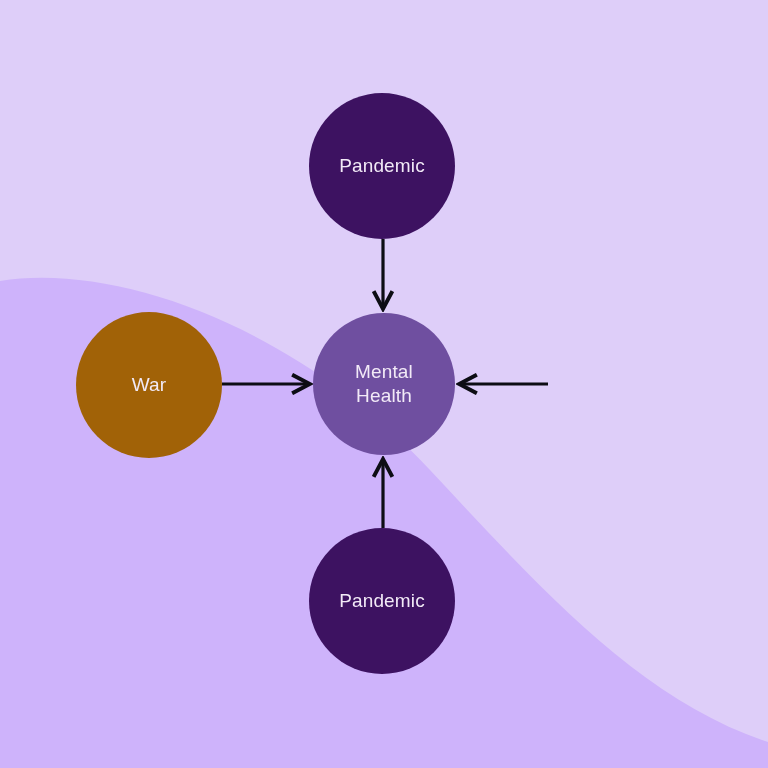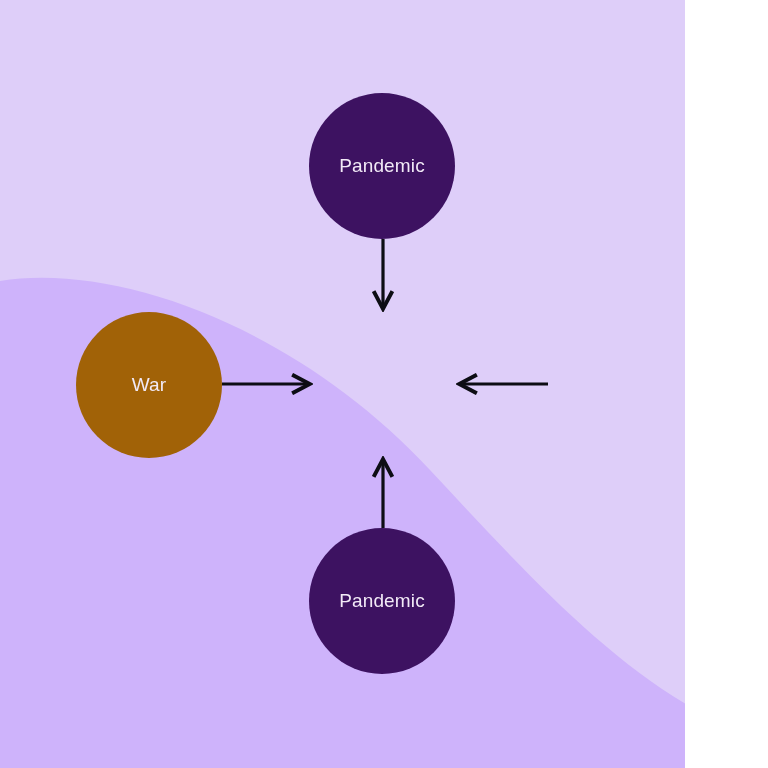--- a/index.html
+++ b/index.html
@@ -7,21 +7,21 @@
     padding: 0;
   }
   body {
     width: 768px;
     height: 768px;
     overflow: hidden;
     font-family: "Liberation Sans", sans-serif;
   }
   #canvas {
     position: relative;
-    width: 685px;
+    width: 768px;
     height: 768px;
     background: #decef9;
     overflow: hidden;
   }
   #bg-svg {
     position: absolute;
     left: 0;
     top: 0;
     width: 768px;
     height: 768px;
@@ -97,14 +97,17 @@
 
 
   <div class="node node-outer" style="left:309px; top:528px; width:146px; height:146px; background:#3d1261;">
     <span class="node-label">Pandemic</span>
   </div>
 
   <div class="node node-outer" style="left:76px; top:312px; width:146px; height:146px; background:#a16207;">
     <span class="node-label">War</span>
   </div>
 
+  <div class="node node-center" style="left:313px; top:313px; width:142px; height:142px; background:#6f4fa0;">
+    <span class="node-label">Mental Health</span>
+  </div>
 
 </div>
 
 </body></html>

